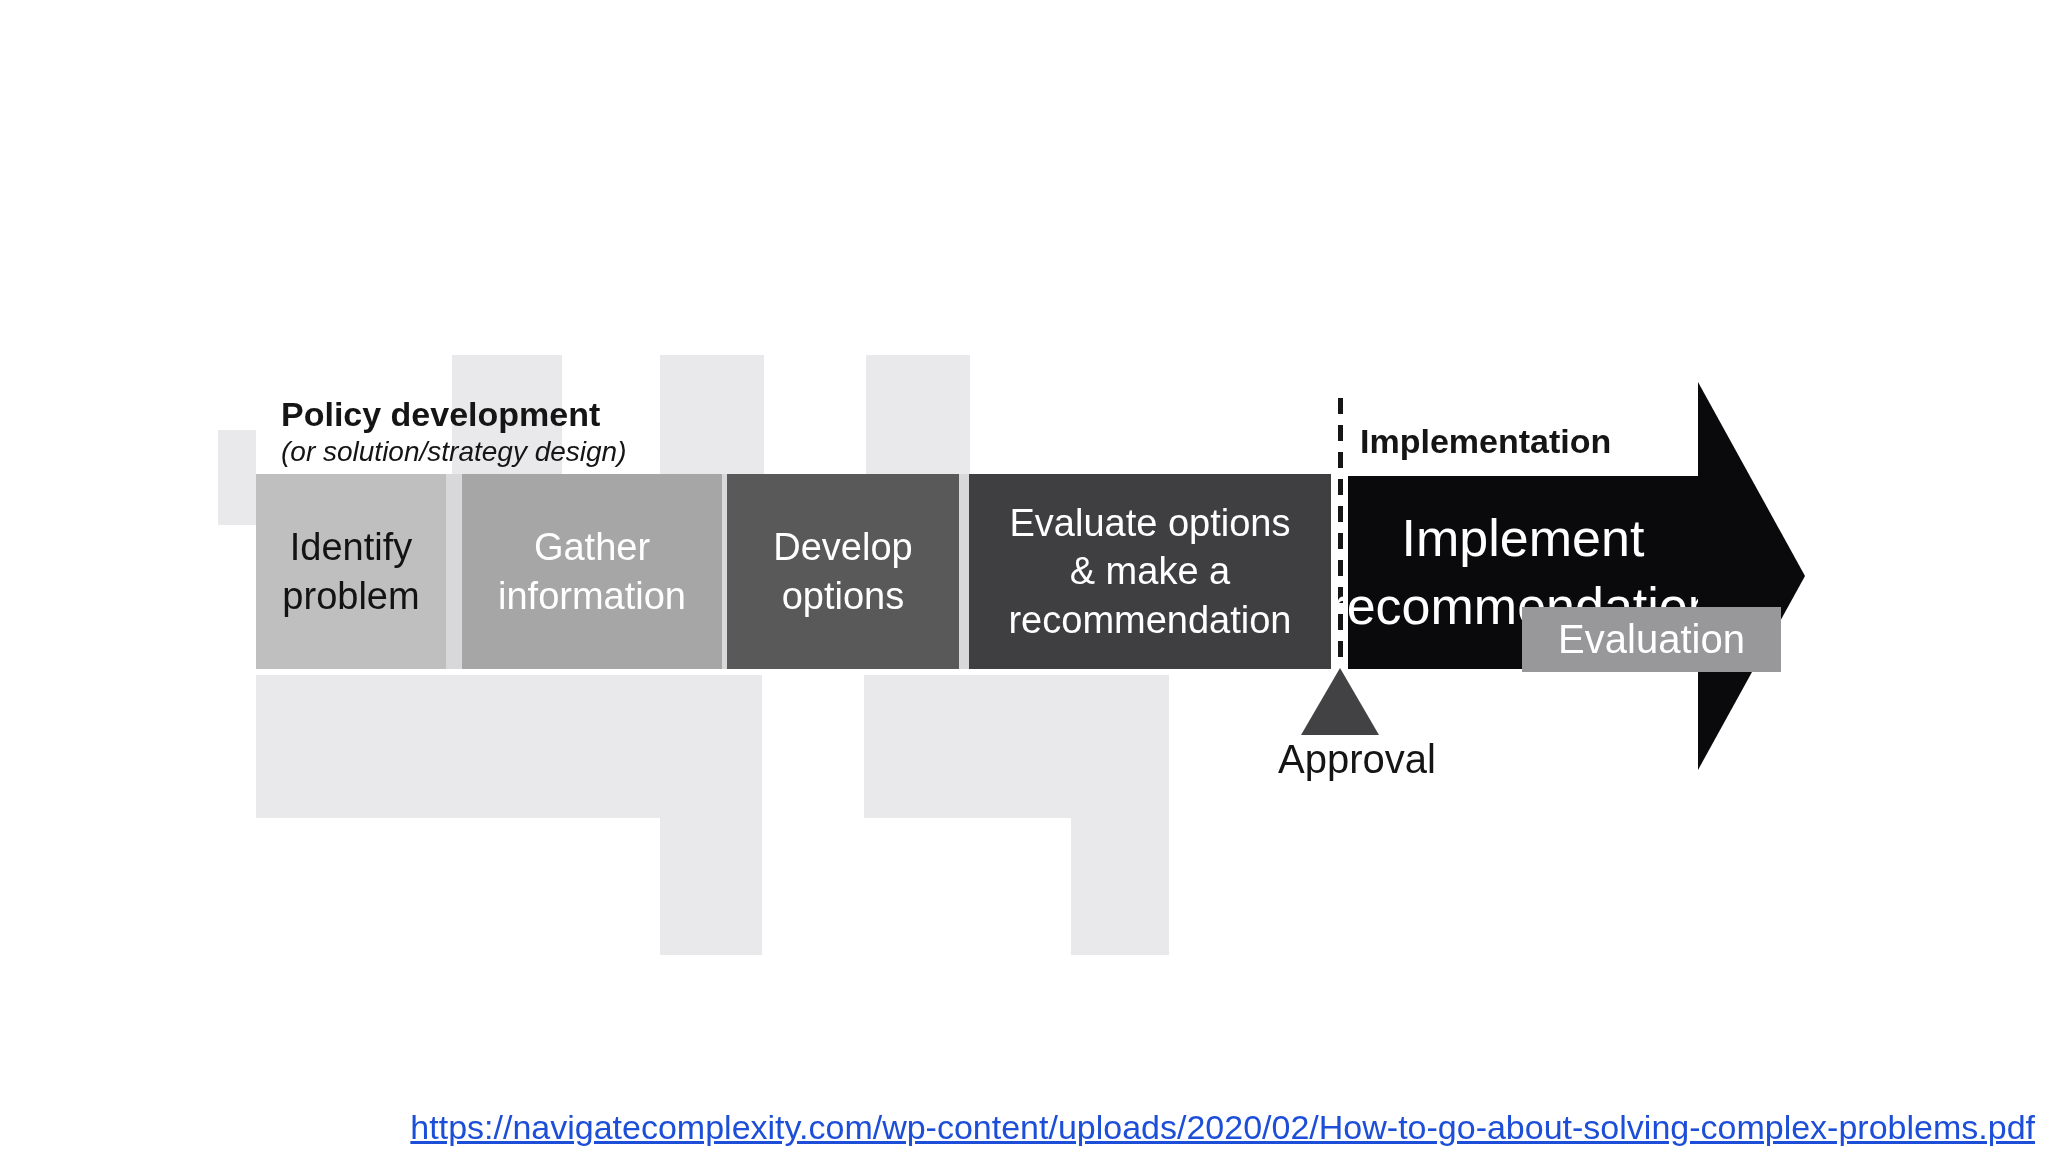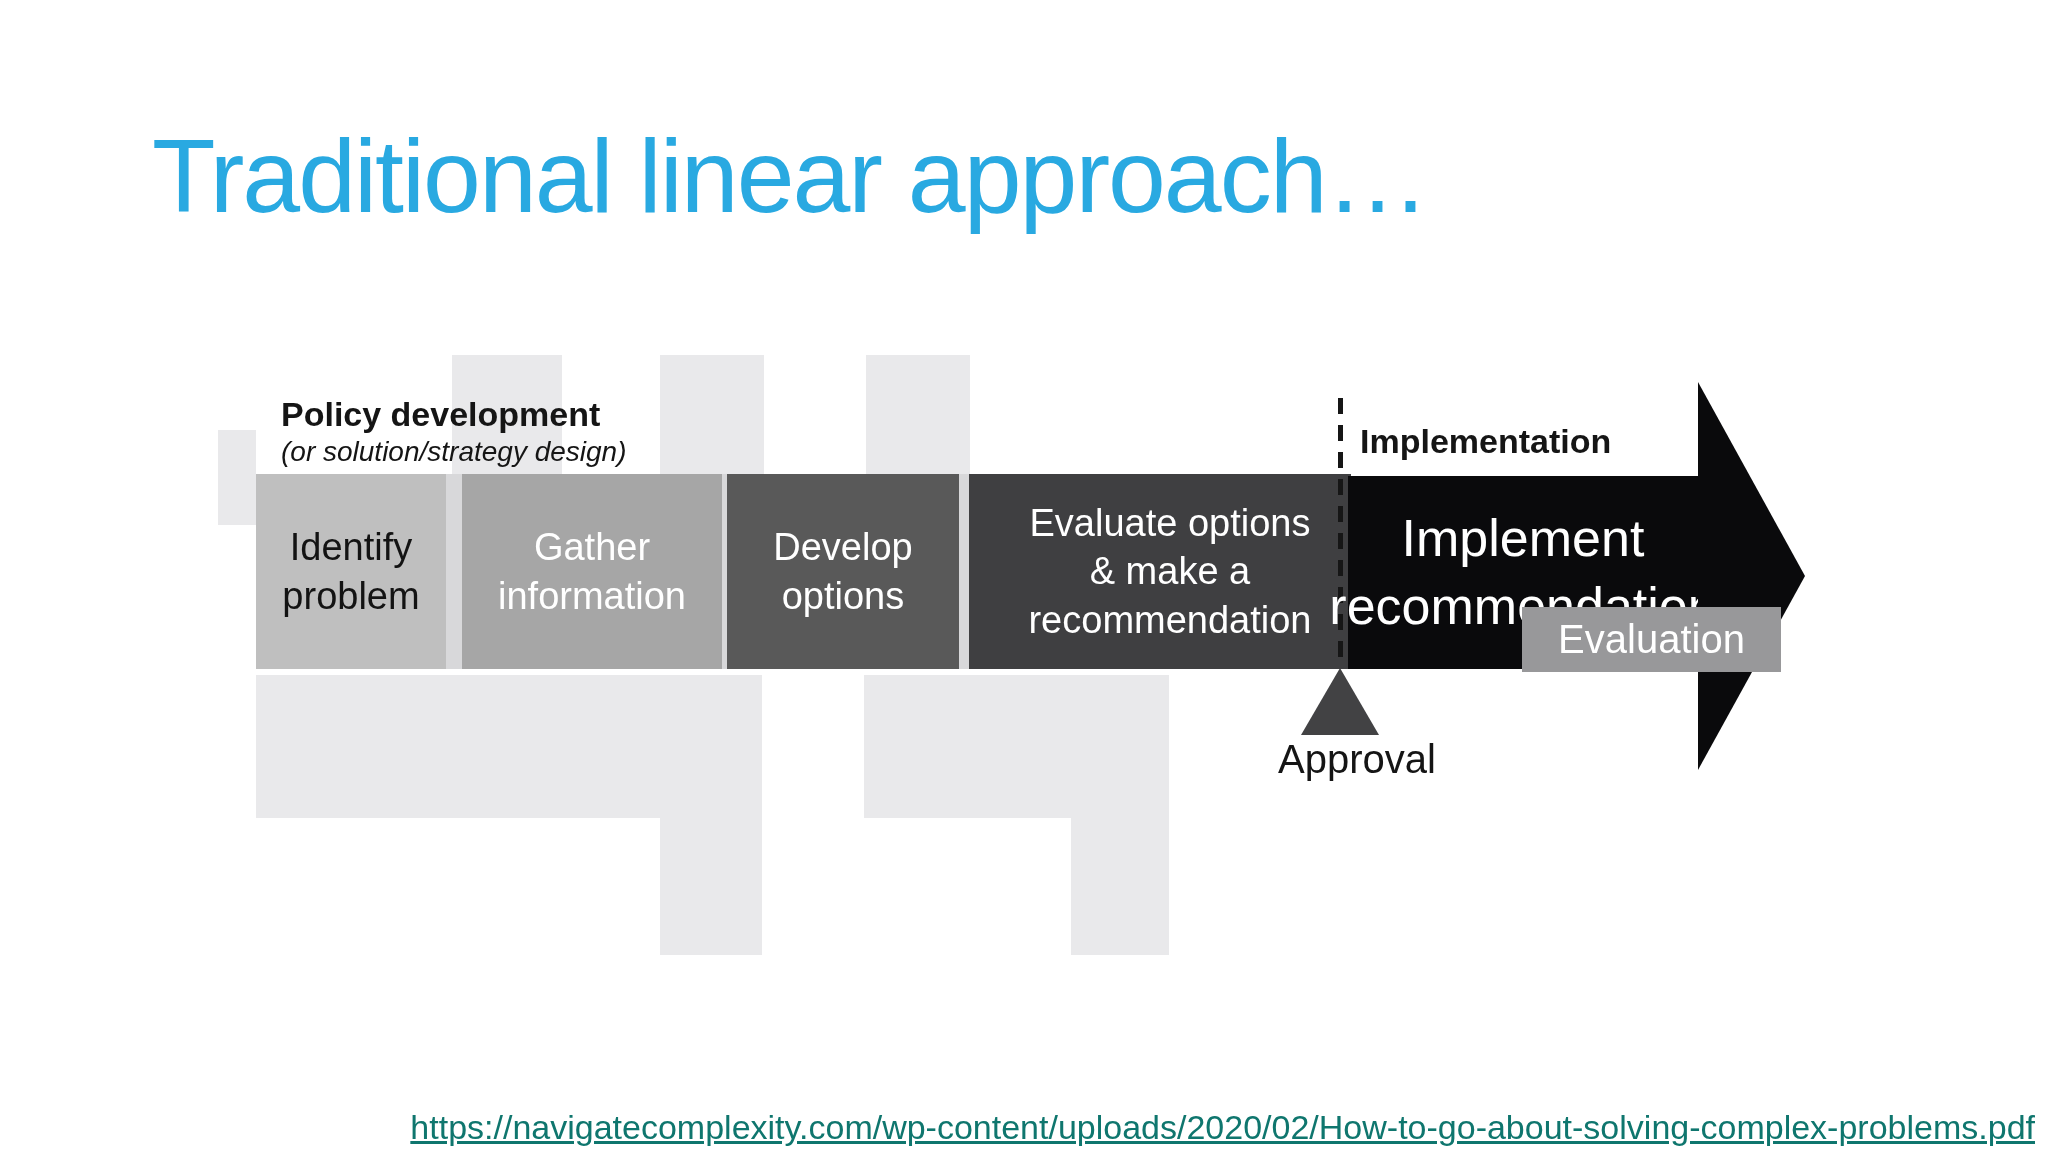--- a/index.html
+++ b/index.html
@@ -42,21 +42,20 @@
     position:absolute; clip-path:polygon(50% 0, 100% 100%, 0 100%);
   }
   .approval-label{ font-size:40px; color:#151515; white-space:nowrap; }
   .source-url{ font-size:34px; text-decoration:underline; white-space:nowrap; }
 </style>
 </head>
 <body>
 
 <div class="slide">
 
-  <div class="abs title" style="left: 152px; top: 122px; color: rgb(41, 169, 225);">Traditional linear approach…</div>
 
   <div class="wm" style="left:452px;  top:355px; width:110px; height:119px;"></div>
   <div class="wm" style="left:660px;  top:355px; width:104px; height:119px;"></div>
   <div class="wm" style="left:866px;  top:355px; width:104px; height:119px;"></div>
   <div class="wm" style="left:218px;  top:430px; width:38px;  height:95px;"></div>
   <div class="wm" style="left:256px;  top:675px; width:506px; height:143px;"></div>
   <div class="wm" style="left:660px;  top:818px; width:102px; height:137px;"></div>
   <div class="wm" style="left:864px;  top:675px; width:305px; height:143px;"></div>
   <div class="wm" style="left:1071px; top:818px; width:98px;  height:137px;"></div>
 
@@ -65,35 +64,35 @@
     <div class="phase-italic">(or solution/strategy design)</div>
   </div>
 
   <div class="steps-row" style="left: 256px; top: 474px; width: 870px; height: 195px; background: rgb(216, 216, 218);">
     <div class="step" style="left: 0px; width: 190px; background: rgb(191, 191, 191); color: rgb(19, 19, 19);">Identify
 problem</div>
     <div class="step" style="left: 206px; width: 260px; background: rgb(166, 166, 166); color: rgb(255, 255, 255);">Gather
 information</div>
     <div class="step" style="left: 471px; width: 232px; background: rgb(89, 89, 89); color: rgb(255, 255, 255);">Develop
 options</div>
-    <div class="step" style="left: 713px; width: 362px; background: rgb(63, 63, 65); color: rgb(255, 255, 255); padding-left: 20px;">Evaluate options
+    <div class="step" style="left: 713px; width: 362px; background: rgb(63, 63, 65); color: rgb(255, 255, 255);">Evaluate options
 &amp; make a
 recommendation</div>
   </div>
 
   <div class="dashed-divider" style="left:1338px; top:398px; height:270px;"></div>
 
   <div class="abs impl-label" style="left:1360px; top:422px;">Implementation</div>
 
   <div class="arrow-body" style="left: 1348px; top: 476px; width: 350px; height: 193px; background: rgb(10, 10, 12); color: rgb(255, 255, 255);">Implement
 recommendation</div>
 
   <div class="arrow-head" style="left: 1698px; top: 382px; width: 107px; height: 388px; background: rgb(10, 10, 12);"></div>
 
   <div class="evaluation-bar" style="left: 1522px; top: 607px; width: 259px; height: 65px; background: rgb(152, 152, 154); color: rgb(255, 255, 255);">Evaluation</div>
 
   <div class="approval-triangle" style="left: 1301px; top: 668px; width: 78px; height: 67px; background: rgb(66, 66, 68);"></div>
 
   <div class="abs approval-label" style="left:1278px; top:737px;">Approval</div>
 
-  <a class="abs source-url" href="#" style="right: 13px; top: 1108px; color: #0f766e;">https://navigatecomplexity.com/wp-content/uploads/2020/02/How-to-go-about-solving-complex-problems.pdf</a>
+  <a class="abs source-url" href="#" style="right: 13px; top: 1108px; color: #1d4ed8;">https://navigatecomplexity.com/wp-content/uploads/2020/02/How-to-go-about-solving-complex-problems.pdf</a>
 
 </div>
 
 </body></html>

